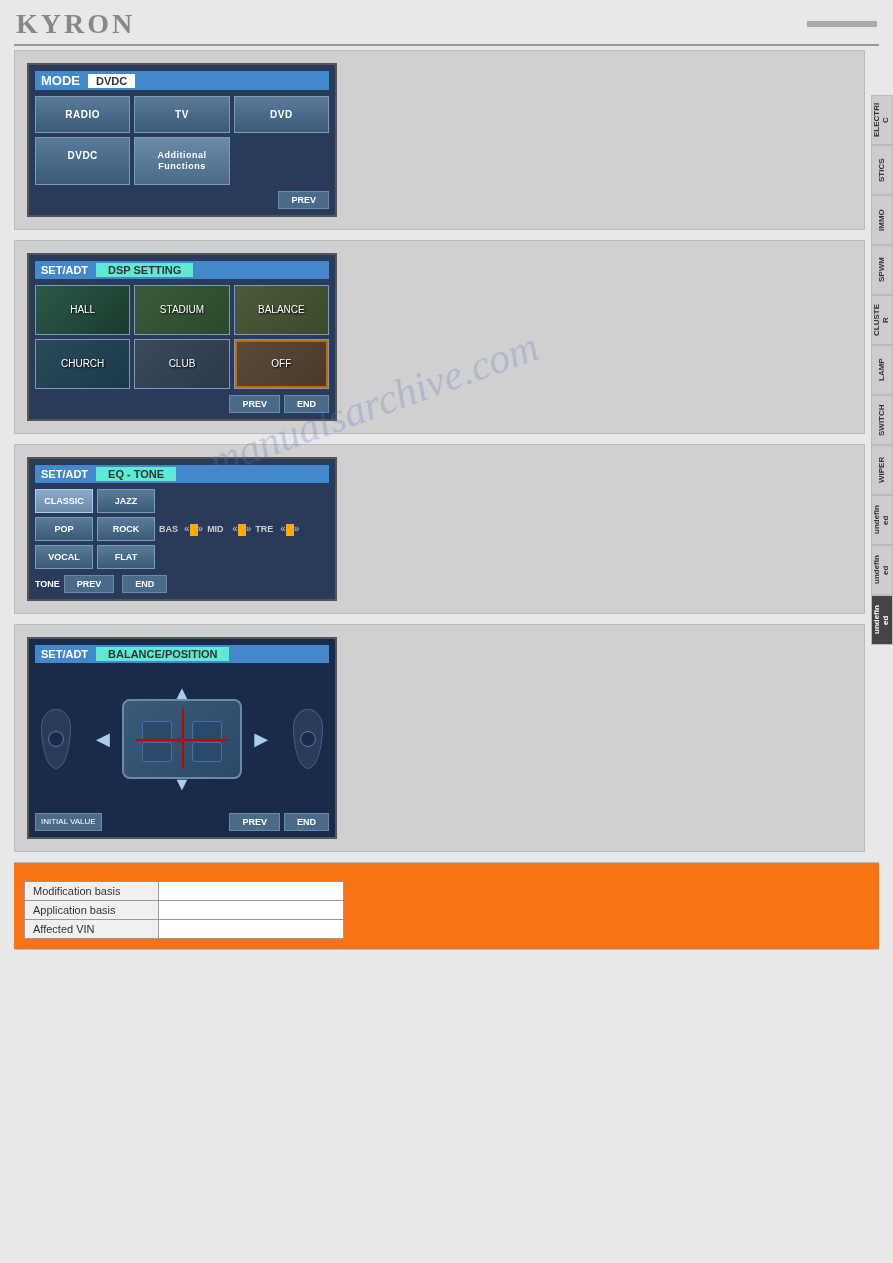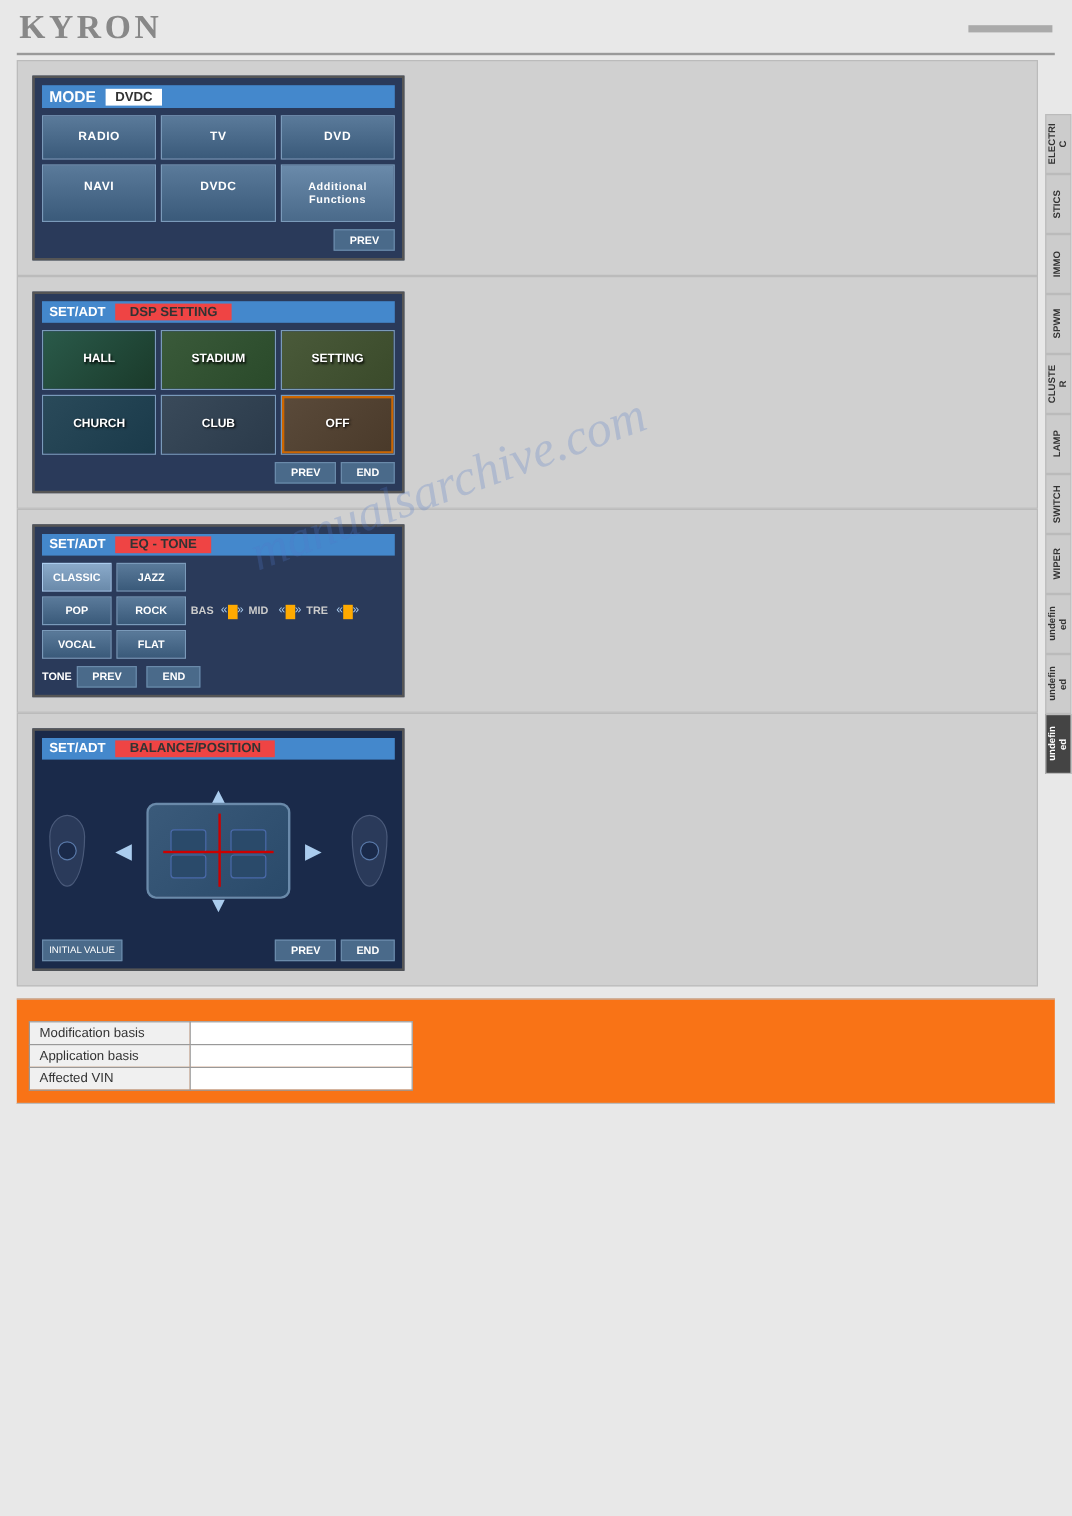--- a/index.html
+++ b/index.html
@@ -76,20 +76,21 @@
     
     .main-content {
       margin: 0 28px 0 14px;
       padding-top: 4px;
     }
 
     
     .panel-block {
       background: #d0d0d0;
       border: 1px solid #bbb;
+      margin-bottom: 10px;
       padding: 12px;
     }
 
     
     .screen-ui {
       background: #2a3a5a;
       border: 2px solid #555;
       width: 310px;
       padding: 6px;
     }
@@ -162,21 +163,21 @@
       padding: 2px 6px;
       margin-bottom: 6px;
     }
     .setadt-label {
       color: #fff;
       font-size: 11px;
       font-weight: bold;
       margin-right: 8px;
     }
     .setadt-title {
-      background: #ef4444;
+      background: #5eead4;
       color: #333;
       font-size: 11px;
       font-weight: bold;
       padding: 1px 12px;
     }
 
     .dsp-grid {
       display: grid;
       grid-template-columns: repeat(3, 1fr);
       gap: 4px;
@@ -200,21 +201,21 @@
     .dsp-btn-bg.hall { background: linear-gradient(135deg, #2a5a4a 0%, #1a3a2a 100%); }
     .dsp-btn-bg.stadium { background: linear-gradient(135deg, #3a5a3a 0%, #2a4a2a 100%); }
     .dsp-btn-bg.theater { background: linear-gradient(135deg, #4a5a3a 0%, #3a4a2a 100%); }
     .dsp-btn-bg.church { background: linear-gradient(135deg, #2a4a5a 0%, #1a3a4a 100%); }
     .dsp-btn-bg.club { background: linear-gradient(135deg, #3a4a5a 0%, #2a3a4a 100%); }
     .dsp-btn-bg.off { background: linear-gradient(135deg, #5a4a3a 0%, #4a3a2a 100%); border: 2px solid #cc6600; }
     .dsp-btn-label {
       position: relative;
       color: #fff;
       font-size: 10px;
-      font-weight: bold;
+      font-weight: normal;
       z-index: 1;
       text-shadow: 1px 1px 2px #000;
       text-align: center;
     }
 
     
     .eq-grid {
       display: flex;
       gap: 4px;
       margin-bottom: 6px;
@@ -469,21 +470,20 @@
   <div class="panel-block">
     <div class="screen-ui">
       <div class="mode-bar">
         <span class="mode-label">MODE</span>
         <span class="mode-value">DVDC</span>
       </div>
       <div class="button-grid">
         <div class="ui-btn">RADIO</div>
         <div class="ui-btn">TV</div>
         <div class="ui-btn">DVD</div>
-        <div class="ui-btn">NAVI</div>
         <div class="ui-btn">DVDC</div>
         <div class="ui-btn additional">Additional<br>Functions</div>
       </div>
       <div class="bottom-bar">
         <div class="nav-btn">PREV</div>
       </div>
     </div>
   </div>
 
   <div class="panel-block">
@@ -496,21 +496,21 @@
         <div class="dsp-btn">
           <div class="dsp-btn-bg hall"></div>
           <span class="dsp-btn-label">HALL</span>
         </div>
         <div class="dsp-btn">
           <div class="dsp-btn-bg stadium"></div>
           <span class="dsp-btn-label">STADIUM</span>
         </div>
         <div class="dsp-btn">
           <div class="dsp-btn-bg theater"></div>
-          <span class="dsp-btn-label">SETTING</span>
+          <span class="dsp-btn-label">BALANCE</span>
         </div>
         <div class="dsp-btn">
           <div class="dsp-btn-bg church"></div>
           <span class="dsp-btn-label">CHURCH</span>
         </div>
         <div class="dsp-btn">
           <div class="dsp-btn-bg club"></div>
           <span class="dsp-btn-label">CLUB</span>
         </div>
         <div class="dsp-btn">

